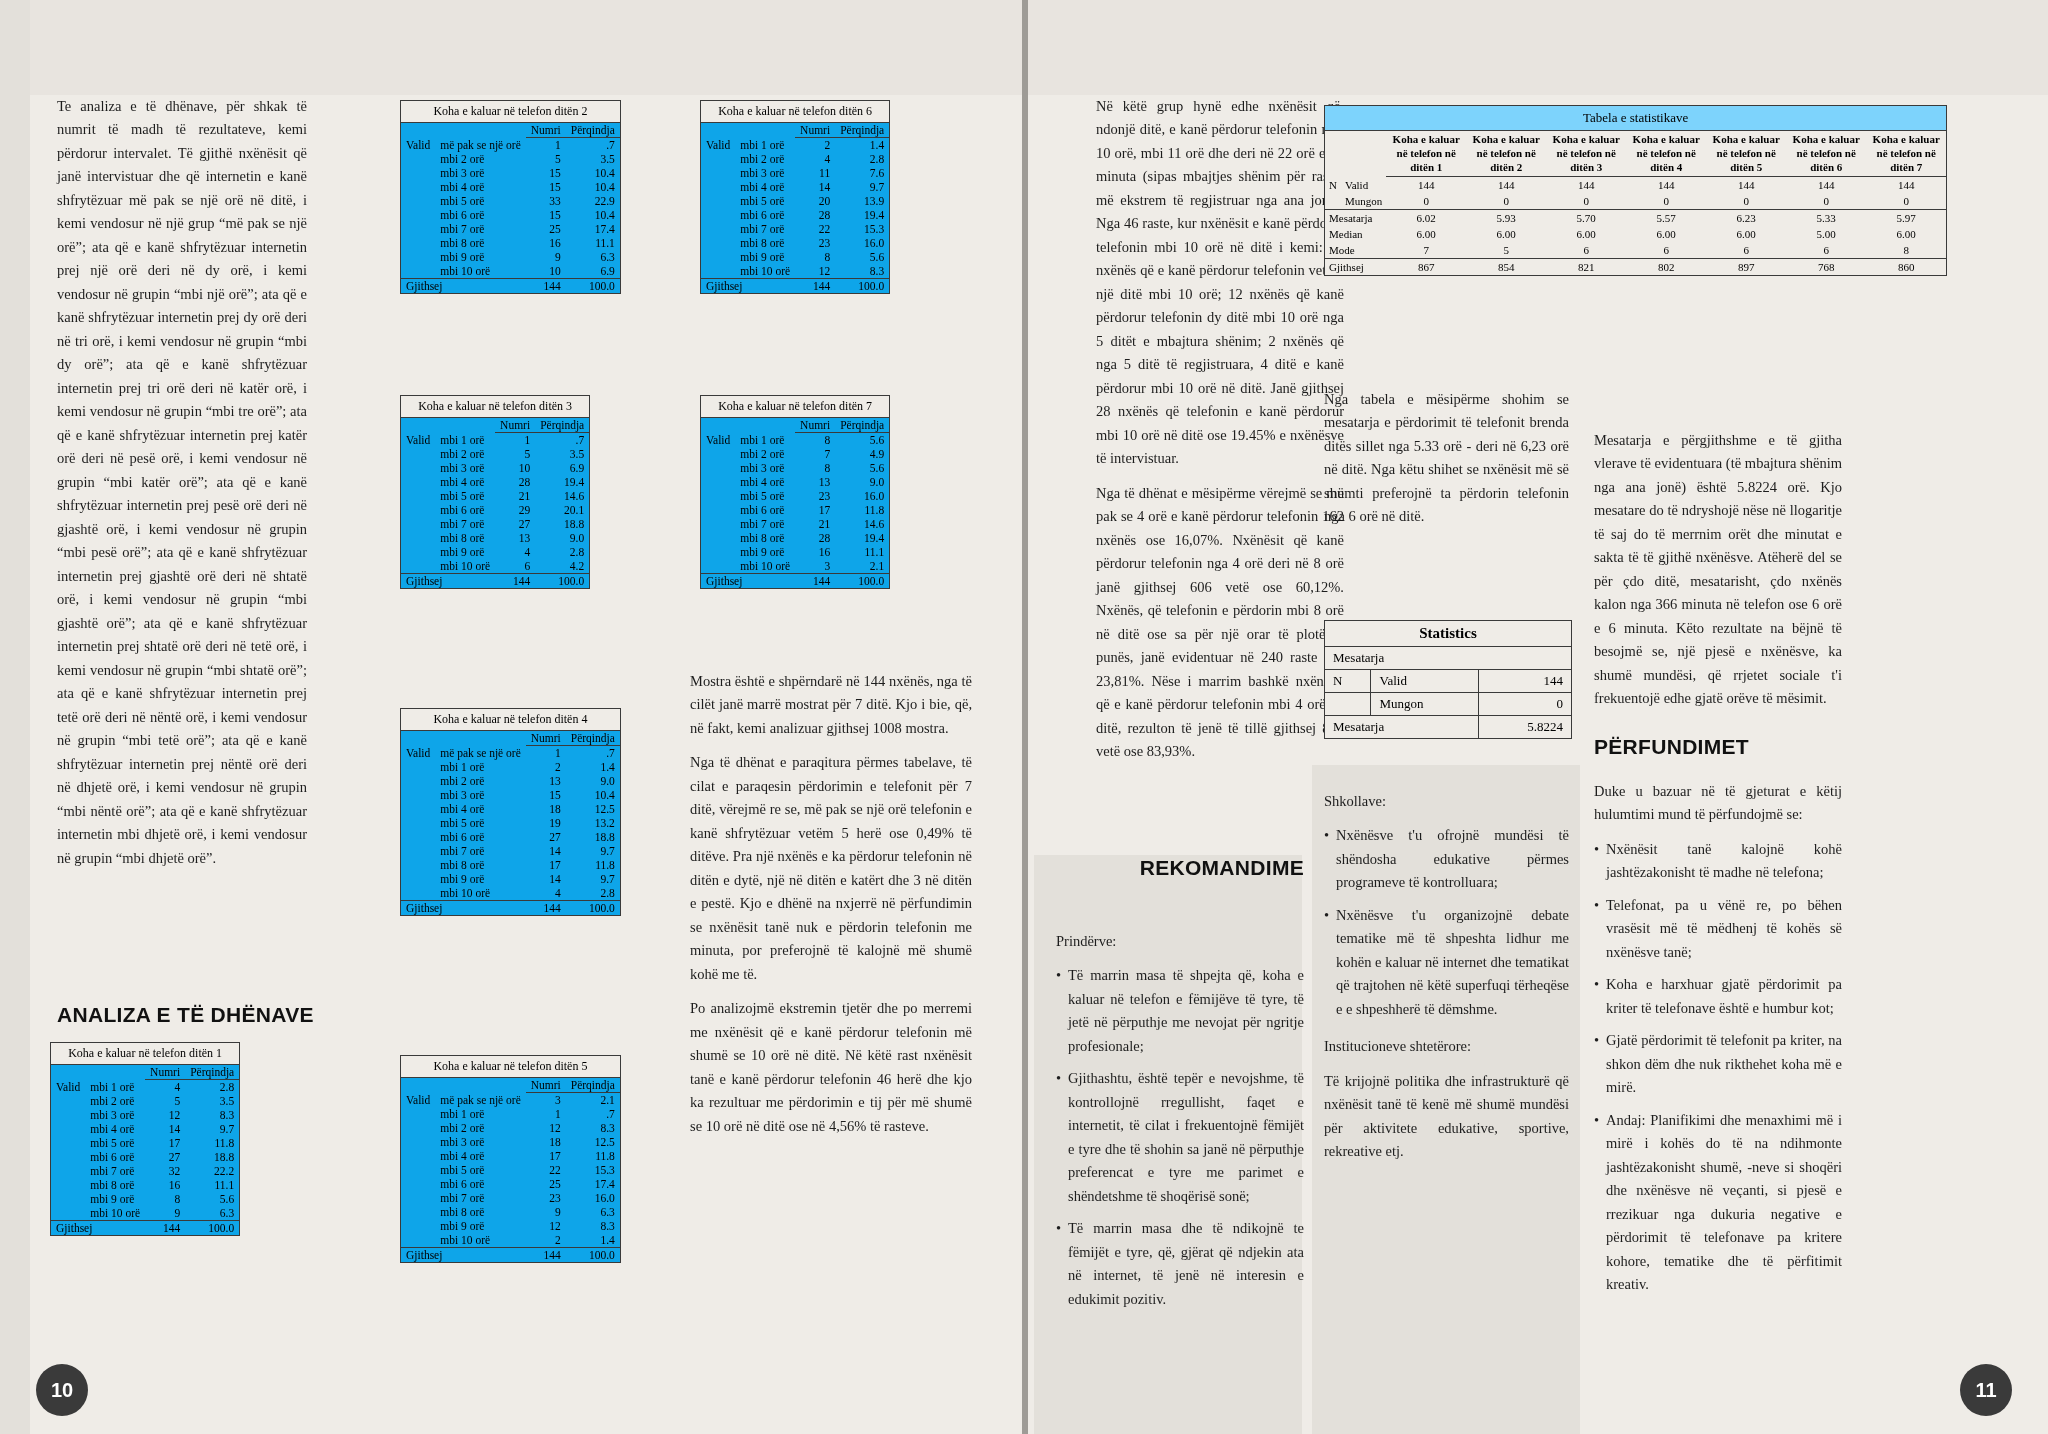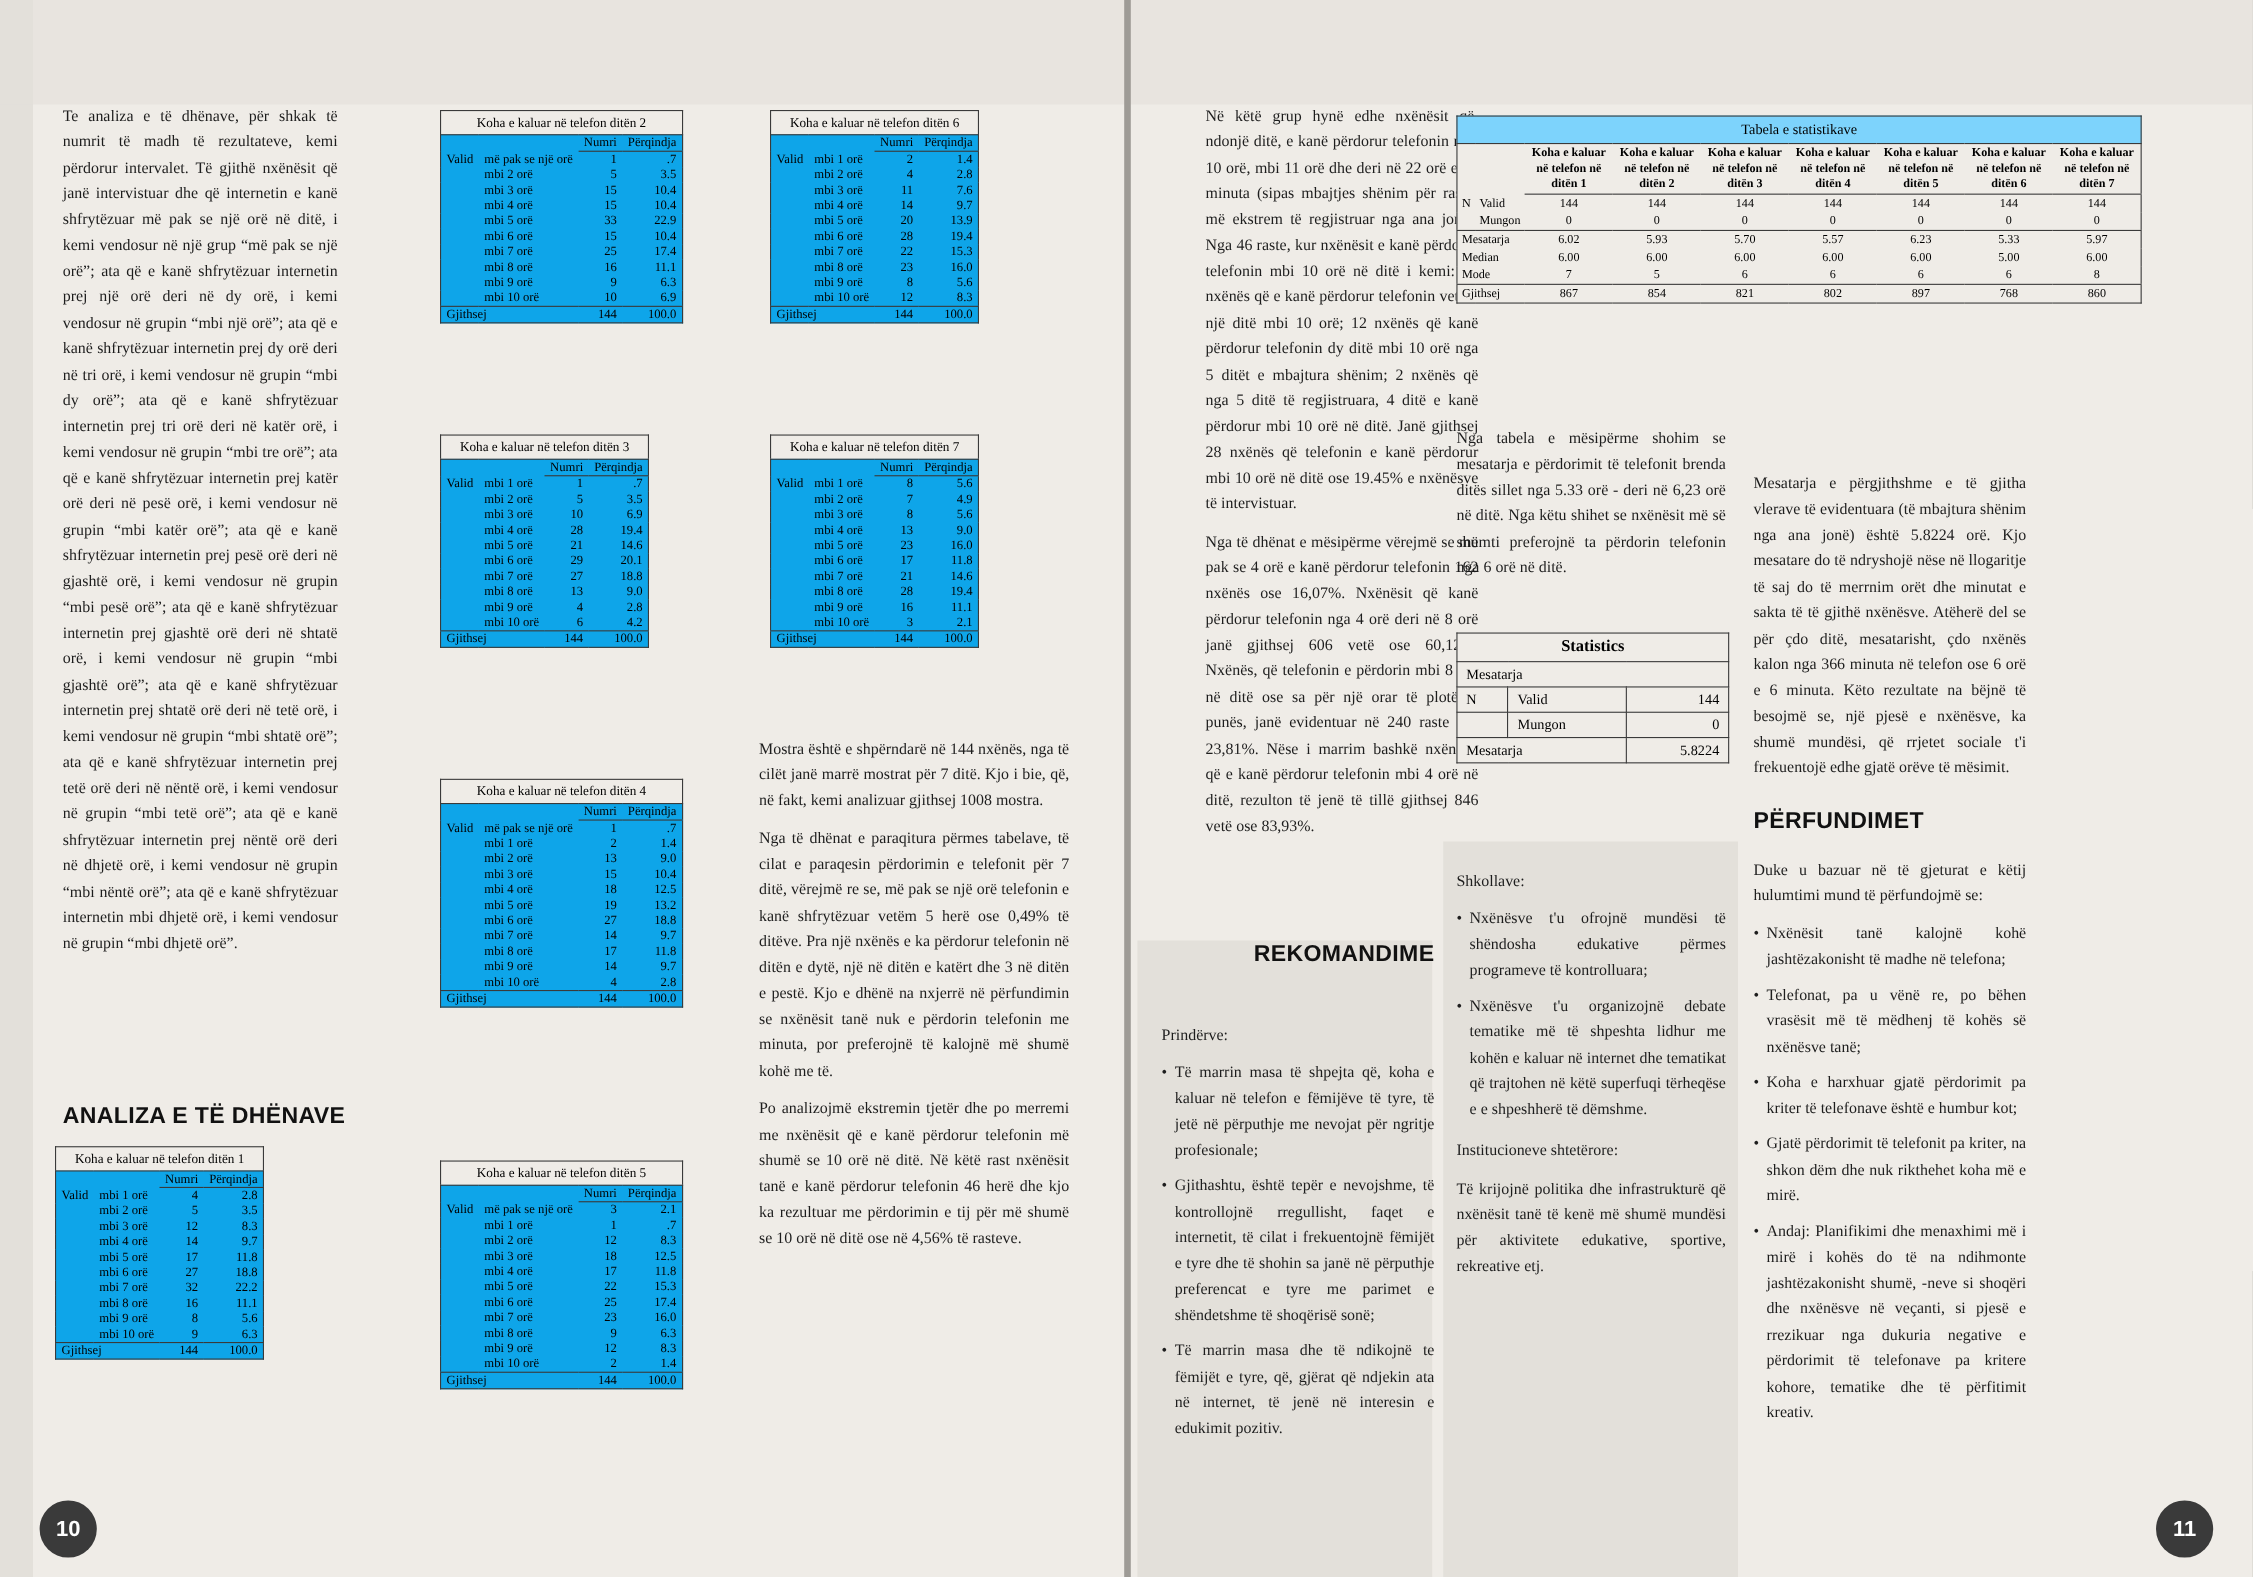--- a/index.html
+++ b/index.html
@@ -64,21 +64,21 @@
   table.spss td.num{text-align:right;}
   table.spss tr.total td{border-top:1px solid #3a3a3a;}
   .tblwrap{position:absolute;}
 
   
   table.stat{
     border-collapse:collapse;font-size:13px;border:1px solid #3a3a3a;background:#efece7;width:100%;
   }
   table.stat caption{
     caption-side:top;border:1px solid #3a3a3a;border-bottom:none;
-    font-weight:bold;font-size:15px;padding:4px;text-align:center;background:#efece7;
+    font-weight:bold;font-size:15px;padding:4px;text-align:center;background:#efece7;margin-top:45px;
   }
   table.stat td{border:1px solid #3a3a3a;padding:3px 8px;}
 
   
   table.bigstat{
     border-collapse:collapse;font-size:11px;border:1px solid #3a3a3a;background:#efece7;
     font-family:"Liberation Serif",serif;
   }
   table.bigstat caption{
     caption-side:top;border:1px solid #3a3a3a;border-bottom:none;

